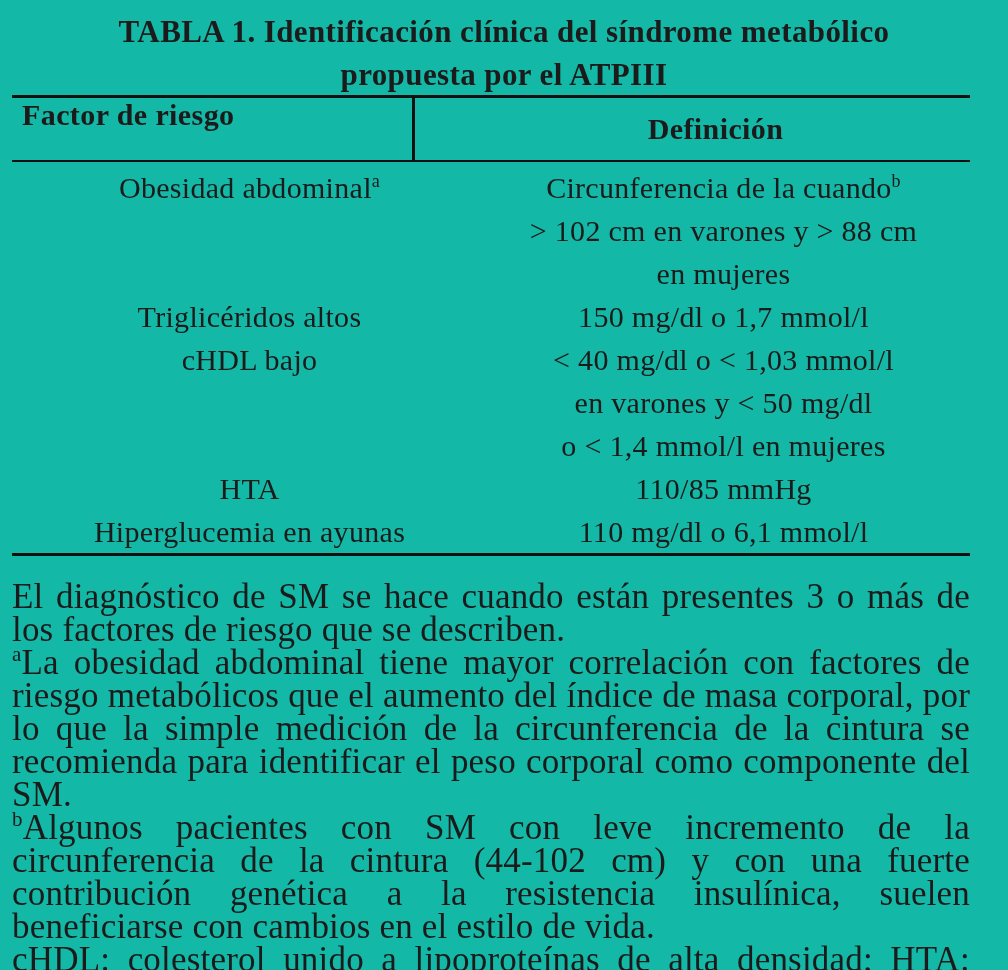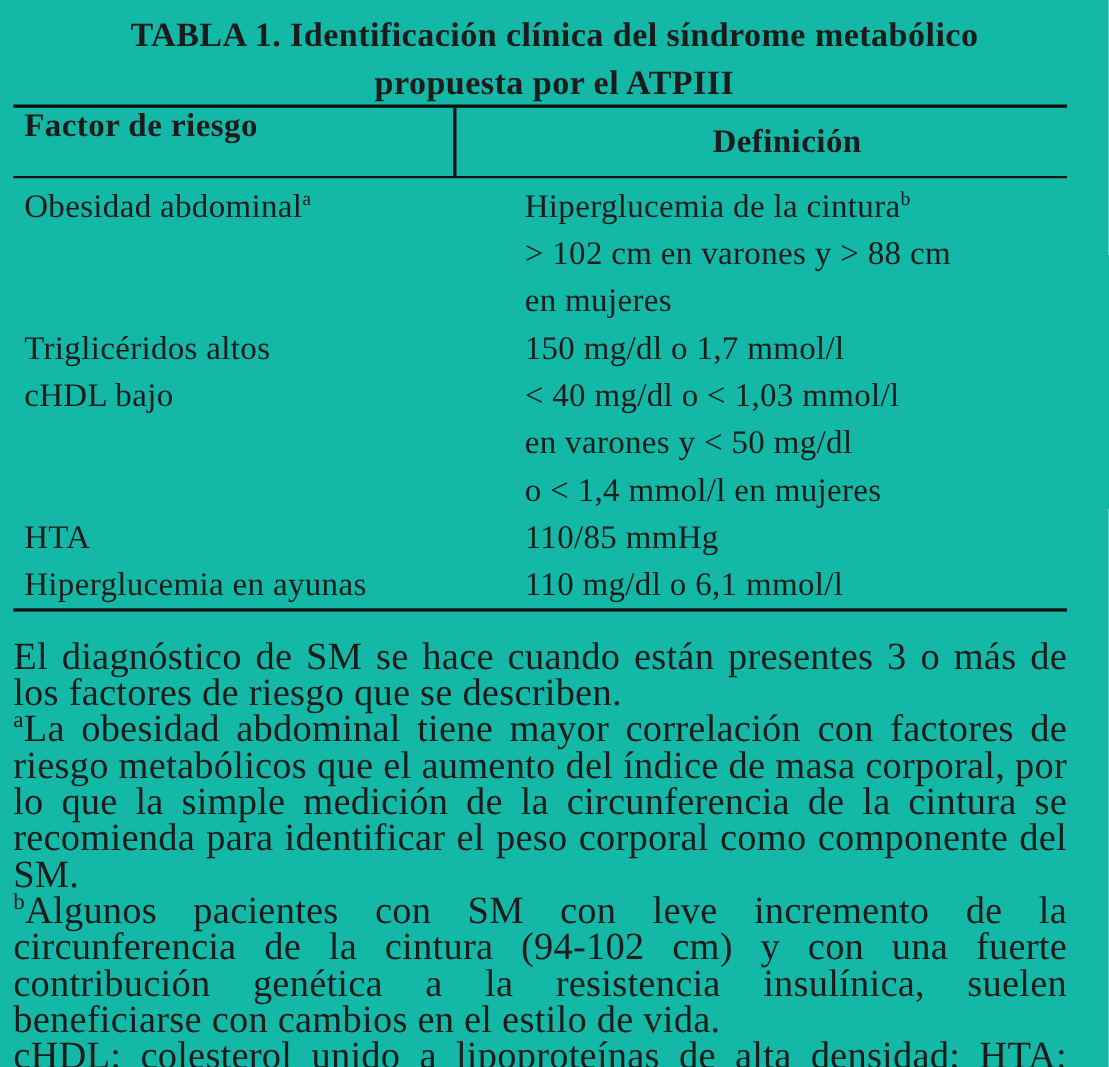--- a/index.html
+++ b/index.html
@@ -44,21 +44,21 @@
     padding-left: 10px;
     box-sizing: content-box;
   }
   .th-def {
     flex: 1;
     display: flex;
     align-items: center;
     justify-content: center;
     padding-left: 46px;
   }
-  .tbody { padding-top: 4px; }
+  .tbody { padding-top: 4px; text-align: center; }
   .tr { display: flex; }
   .td-factor {
     width: 455px;
     padding-left: 10px;
     flex: none;
   }
   .td-def { flex: 1; }
   .cell-line {
     font-size: 30px;
     line-height: 43px;
@@ -108,21 +108,21 @@
 
     <div class="mid-rule"></div>
 
     <div class="tbody">
 
       <div class="tr">
         <div class="td-factor">
           <div class="cell-line"><span>Obesidad abdominal</span><sup class="marker">a</sup></div>
         </div>
         <div class="td-def">
-          <div class="cell-line"><span>Hiperglucemia de la cintura</span><sup class="marker">b</sup></div>
+          <div class="cell-line"><span>Circunferencia de la cuando</span><sup class="marker">b</sup></div>
           <div class="cell-line">&gt; 102 cm en varones y &gt; 88 cm</div>
           <div class="cell-line">en mujeres</div>
         </div>
       </div>
 
       <div class="tr">
         <div class="td-factor">
           <div class="cell-line">Triglicéridos altos</div>
         </div>
         <div class="td-def">
@@ -159,21 +159,21 @@
         </div>
       </div>
 
     </div>
 
     <div class="bot-rule"></div>
 
     <div class="footnotes">
       <p>El diagnóstico de SM se hace cuando están presentes 3 o más de los factores de riesgo que se describen.</p>
       <p><sup class="marker">a</sup><span>La obesidad abdominal tiene mayor correlación con factores de riesgo metabólicos que el aumento del índice de masa corporal, por lo que la simple medición de la circunferencia de la cintura se recomienda para identificar el peso corporal como componente del SM.</span></p>
-      <p><sup class="marker">b</sup><span>Algunos pacientes con SM con leve incremento de la circunferencia de la cintura (94-102 cm) y con una fuerte contribución genética a la resistencia insulínica, suelen beneficiarse con cambios en el estilo de vida.</span></p>
+      <p><sup class="marker">b</sup><span>Algunos pacientes con SM con leve incremento de la circunferencia de la cintura (44-102 cm) y con una fuerte contribución genética a la resistencia insulínica, suelen beneficiarse con cambios en el estilo de vida.</span></p>
       <p>cHDL: colesterol unido a lipoproteínas de alta densidad; HTA: hipertensión arterial. SM; síndrome metabólico.</p>
     </div>
 
     <div class="final-line"></div>
 
   </div>
 
 </div>
 
 </body></html>

